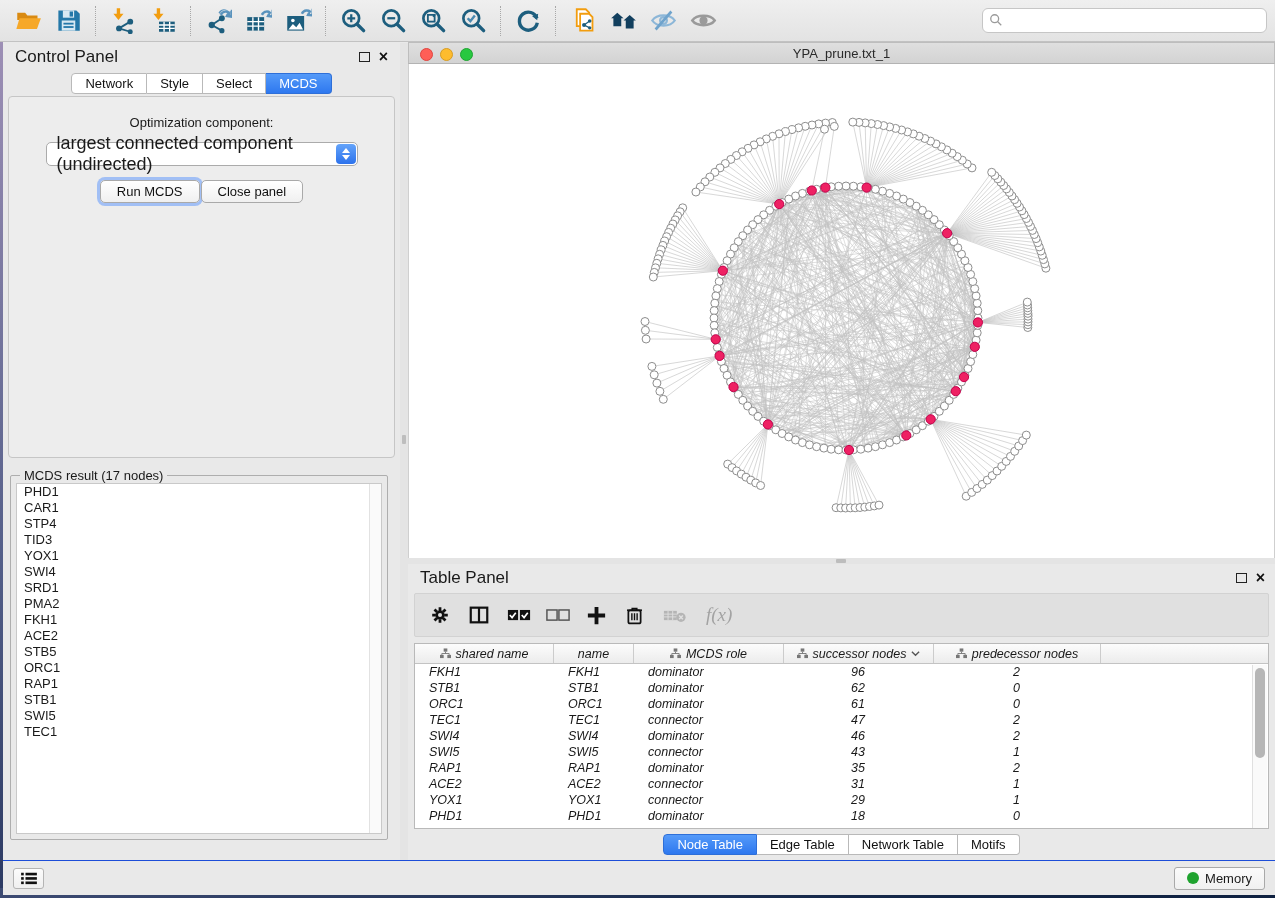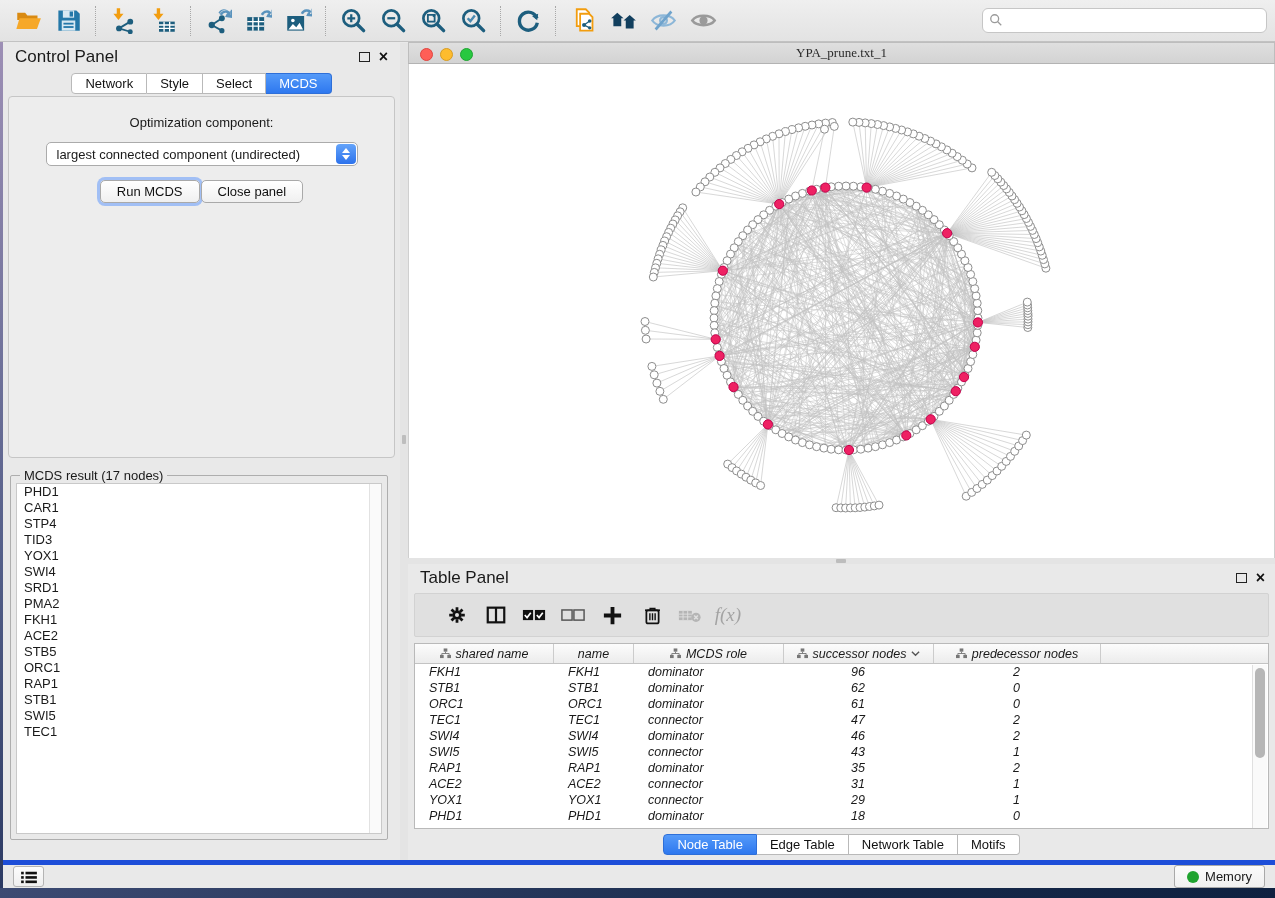--- a/index.html
+++ b/index.html
@@ -36,21 +36,21 @@
   .tabseg { display:flex; }
   .tab { height:21px; padding:2px 13px; background:#fff; border:1px solid #b9b9b9; border-left:none;
     font-size:13px; display:flex; align-items:center; color:#111; }
   .tab:first-child { border-left:1px solid #b9b9b9; border-radius:4px 0 0 4px; }
   .tab:last-child { border-radius:0 4px 4px 0; }
   .tab.active { background:linear-gradient(#549af9,#2e78ef); color:#fff; border-color:#2e6fd8; }
   .cp-content { position:absolute; left:5px; top:53px; width:387px; height:362px;
     background:#ededed; border:1px solid #c6c6c6; border-radius:4px; }
   .opt-label { text-align:center; margin-top:18px; font-size:13px; }
   .dropdown { position:relative; margin:12px auto 0 auto; width:312px; height:24px; background:#fff;
-    border:1px solid #ababab; border-radius:5px; display:flex; align-items:center; padding-left:10px; font-size:13px; }
+    border:1px solid #ababab; border-radius:5px; display:flex; align-items:center; padding-left:10px; font-size:18px; }
   .dd-stepper { position:absolute; right:1px; top:1px; width:20px; height:20px; border-radius:4px;
     background:linear-gradient(#64a4fa,#2c72ec); display:flex; flex-direction:column; align-items:center; justify-content:center; gap:2px; }
   .dd-up { width:0;height:0;border-left:4px solid transparent;border-right:4px solid transparent;border-bottom:5px solid #fff; }
   .dd-down { width:0;height:0;border-left:4px solid transparent;border-right:4px solid transparent;border-top:5px solid #fff; }
   .btnrow { display:flex; justify-content:center; gap:1px; margin-top:14px; }
   .pushbtn { height:23px; padding:2px 16px; background:linear-gradient(#ffffff,#f0f0f0);
     border:1px solid #a9a9a9; border-radius:5px; font-size:13px; font-family:inherit; color:#111; }
   .pushbtn.focused { box-shadow:0 0 0 3px rgba(110,160,250,.6); }
 
   .groupbox { position:absolute; left:7px; top:425px; width:378px; height:372px; }
@@ -59,55 +59,55 @@
   .gb-list { position:absolute; left:6px; top:15px; width:366px; height:351px; background:#fff;
     border:1px solid #c9c9c9; overflow:hidden; }
   .gb-scroll { position:absolute; right:0; top:0; width:12px; height:100%; background:#fafafa; border-left:1px solid #e2e2e2; }
   .mcds-item { font-size:13px; line-height:16px; padding-left:7px; }
 
   
   .vdiv { position:absolute; left:400px; top:43px; width:8px; height:817px; background:#e4e4e4; }
   .vdiv .handle { position:absolute; left:2px; top:392px; width:4px; height:9px; background:#bdbdbd; border-radius:1px; }
 
   
-  .netwin { position:absolute; left:408px; top:42px; width:867px; height:472px;font-family:Liberation Serif, serif; }
+  .netwin { position:absolute; left:408px; top:42px; width:867px; height:472px; }
   .net-titlebar { height:22px; background:linear-gradient(#dfdfdf,#d3d3d3); border:1px solid #bdbdbd; border-bottom:1px solid #b3b3b3;
     position:relative; display:flex; align-items:center; justify-content:center; }
   .tl { position:absolute; top:4.5px; width:13px; height:13px; border-radius:50%; }
   .tl.red { left:11px; background:#ff5f57; border:1px solid #e0443e; }
   .tl.yellow { left:31px; background:#febc2e; border:1px solid #d89c22; }
   .tl.green { left:51px; background:#28c840; border:1px solid #1ea431; }
   .net-title { font-size:13px; color:#2a2a2a; }
   .net-canvas { width:867px; height:494px; background:#fff; border-left:1px solid #cfcfcf; border-right:1px solid #cfcfcf; }
 
   
   .hdiv { position:absolute; left:408px; top:558px; width:867px; height:6px; background:#e4e4e4; }
   .hdiv .handle { position:absolute; left:428px; top:1px; width:10px; height:4px; background:#bdbdbd; border-radius:1px; }
 
   
   .tpanel { position:absolute; left:408px; top:564px; width:867px; height:296px; background:#e9e9e9; }
   .tp-toolbar { position:absolute; left:6px; top:29px; width:855px; height:44px; background:#e0e0e0;
     border:1px solid #d2d2d2; border-radius:2px; display:flex; align-items:center; padding-left:14px; gap:0; }
-  .tico { width:39px; height:34px; display:flex; align-items:center; justify-content:flex-end; }
+  .tico { width:39px; height:34px; display:flex; align-items:center; justify-content:flex-start; }
   .fx { font-family:"Liberation Serif",serif; font-style:italic; font-size:19px; color:#a3a3a3; padding-left:4px; }
   .dtable { position:absolute; left:6px; top:79px; width:855px; height:186px; background:#fff; border:1px solid #b9b9b9;font-style:italic; }
   .thead { display:flex; height:20px; background:linear-gradient(#fcfcfc,#ececec); border-bottom:1px solid #c3c3c3; }
   .th { display:flex; align-items:center; justify-content:center; gap:5px; border-right:1px solid #cccccc;
     font-size:12.5px; color:#1a1a1a; overflow:hidden; }
   .th:last-child { border-right:none; }
   .tbody .tr { display:flex; height:16px; }
   .td { font-size:12.5px; line-height:16px; padding:0 5px 0 14px; overflow:hidden; white-space:nowrap; }
   .td.num { text-align:center; padding-right:16px; }
   .tb-scroll { position:absolute; right:1px; top:21px; width:15px; height:163px; background:#fafafa; border-left:1px solid #e0e0e0; }
   .tb-thumb { position:absolute; left:2px; top:3px; width:10px; height:90px; background:#b6b6b6; border-radius:6px; }
   .tp-tabs { position:absolute; left:0; top:270px; width:100%; display:flex; justify-content:center; }
 
   
-  .statusbar { position:absolute; left:3px; top:860px; width:1272px; height:28px; background:#e9e9e9;
-    border-top:5px solid #1d4ed8; display:flex; align-items:center; padding:0 10px; }
+  .statusbar { position:absolute; left:3px; top:860px; width:1272px; height:35px; background:#e9e9e9;
+    border-top:1px solid #1d4ed8; display:flex; align-items:center; padding:0 10px; }
   .st-left { width:31px; height:21px; background:linear-gradient(#fcfcfc,#efefef); border:1px solid #b4b4b4;
     border-radius:3px; display:flex; align-items:center; justify-content:center; }
   .st-mem { margin-left:auto; height:23px; background:linear-gradient(#fbfbfb,#f0f0f0); border:1px solid #a9a9a9;
     border-radius:3px; display:flex; align-items:center; gap:6px; padding:0 12px; font-size:13px; }
   .memdot { width:12px; height:12px; border-radius:50%; background:#1fa32f; }
 </style>
 </head>
 <body>
 
 <div class="app">

